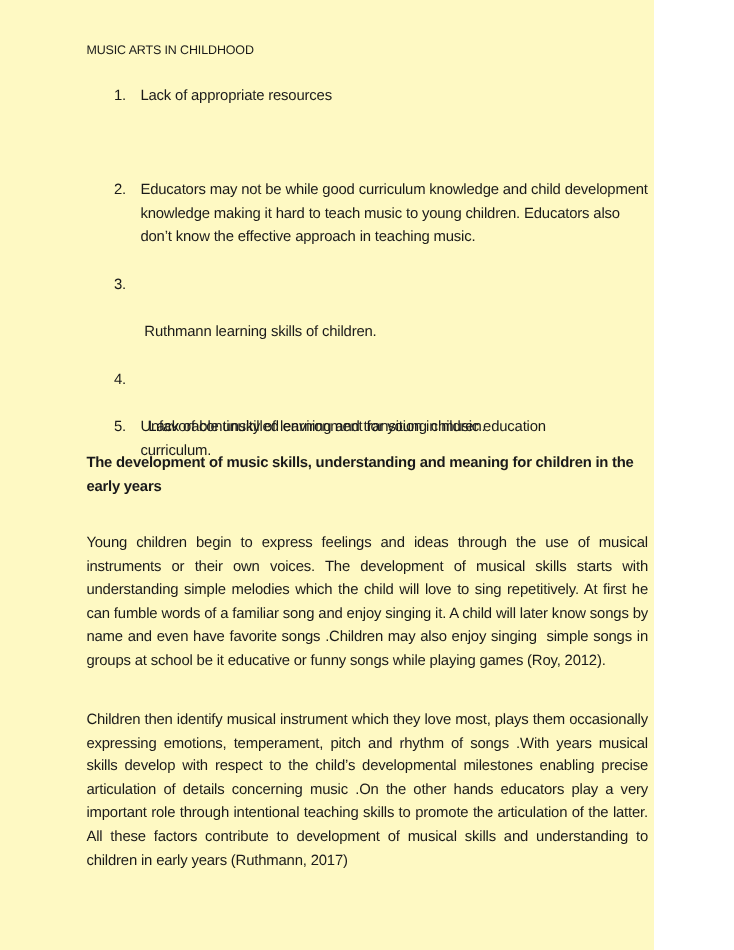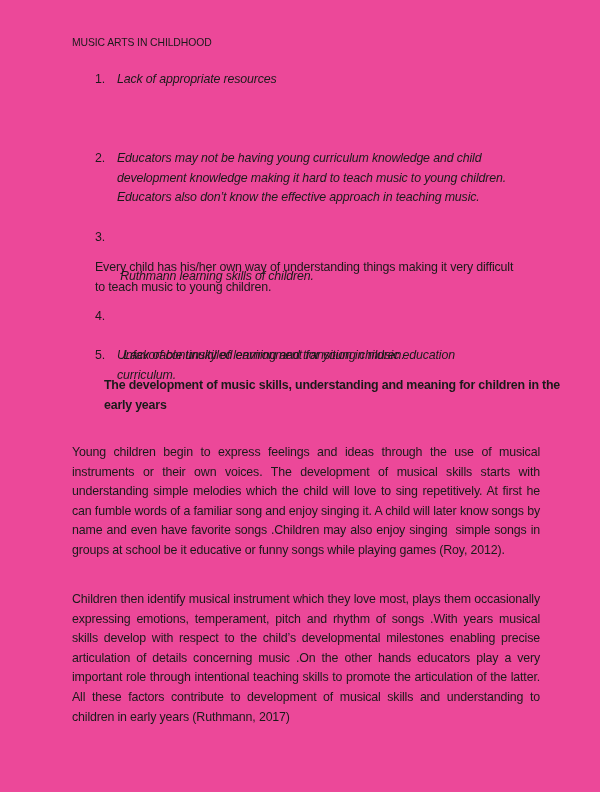--- a/index.html
+++ b/index.html
@@ -1,29 +1,29 @@
 <!DOCTYPE html>
 <html><head>
   <meta charset="utf-8">
   <style>
     html, body { margin: 0; padding: 0; background: #ffffff; }
     body {
       width: 612px; height: 792px; position: relative; overflow: hidden;
       font-family: "Liberation Sans", sans-serif;
       color: #1a1a1a;
     }
-    .page { position: absolute; left: 0; top: 0; width: 600px; height: 792px; background: #ec4899; }
+    .page { position: absolute; left: 0; top: 0; width: 500px; height: 792px; background: #fef9c3; padding-left: 45px; }
     .running-header {
       position: absolute; left: 72px; top: 37px;
       font-size: 10.4px; letter-spacing: -0.1px; color: #1a1a1a;
     }
     .txt { font-size: 12.4px; line-height: 19.6px; letter-spacing: -0.15px; }
     .list-item { position: absolute; left: 95px; width: 450px; }
     .list-item .num { position: absolute; left: 0; top: 0; }
-    .list-item .body { margin-left: 22px; font-style: italic; }
+    .list-item .body { margin-left: 22px; }
     .list-item .title { display: block; }
     .list-item .desc { display: block; }
     .para-indent { position: absolute; left: 95px; width: 430px; }
     .heading {
       position: absolute; left: 72px; width: 470px;
       font-weight: bold; font-size: 12.4px; line-height: 19.6px; letter-spacing: -0.2px;
     }
     .para {
       position: absolute; left: 72px; width: 468px;
       text-align: justify; text-align-last: left; margin-top: 17px;
@@ -39,46 +39,45 @@
   <div class="list-item txt" style="top:70px;">
     <span class="num">1.</span>
     <div class="body">
       <span class="title">Lack of appropriate resources</span>
     </div>
   </div>
 
   <div class="list-item txt" style="top:149px;">
     <span class="num">2.</span>
     <div class="body">
-      <span class="desc">Educators may not be having young curriculum knowledge and child development knowledge making it hard to teach music to young children. Educators also don’t know the effective approach in teaching music.</span>
+      <span class="desc">Educators may not be while good curriculum knowledge and child development knowledge making it hard to teach music to young children. Educators also don’t know the effective approach in teaching music.</span>
     </div>
   </div>
 
   <div class="list-item txt" style="top:228px;">
     <span class="num">3.</span>
     <div class="body" style="white-space:pre;">
       <span class="title"> Ruthmann learning skills of children.</span>
     </div>
   </div>
 
-  <div class="para-indent txt" style="top:258px;">Every child has his/her own way of understanding things making it very difficult to teach music to young children.</div>
 
   <div class="list-item txt" style="top:307px;">
     <span class="num">4.</span>
     <div class="body" style="white-space:pre-wrap; width:380px;">
       <span class="title">  Lack of continuity of learning and transition in music education curriculum.</span>
     </div>
   </div>
 
   <div class="list-item txt" style="top:346px;">
     <span class="num">5.</span>
     <div class="body">
       <span class="title">Unfavorable unskilled environment for young children.</span>
     </div>
   </div>
 
-  <div class="heading" style="top:376px;margin-left:32px;">The development of music skills, understanding and meaning for children in the early years</div>
+  <div class="heading" style="top:376px;">The development of music skills, understanding and meaning for children in the early years</div>
 
   <div class="para txt" style="top:426px; white-space:pre-wrap;">Young children begin to express feelings and ideas through the use of musical instruments or their own voices. The development of musical skills starts with understanding simple melodies which the child will love to sing repetitively. At first he can fumble words of a familiar song and enjoy singing it. A child will later know songs by name and even have favorite songs .Children may also enjoy singing  simple songs in groups at school be it educative or funny songs while playing games (Roy, 2012).</div>
 
   <div class="para txt" style="top:573px;">Children then identify musical instrument which they love most, plays them occasionally expressing emotions, temperament, pitch and rhythm of songs .With years musical skills develop with respect to the child’s developmental milestones enabling precise articulation of details concerning music .On the other hands educators play a very important role through intentional teaching skills to promote the articulation of the latter. All these factors contribute to development of musical skills and understanding to children in early years (Ruthmann, 2017)</div>
 
 </div>
 
 </body></html>

